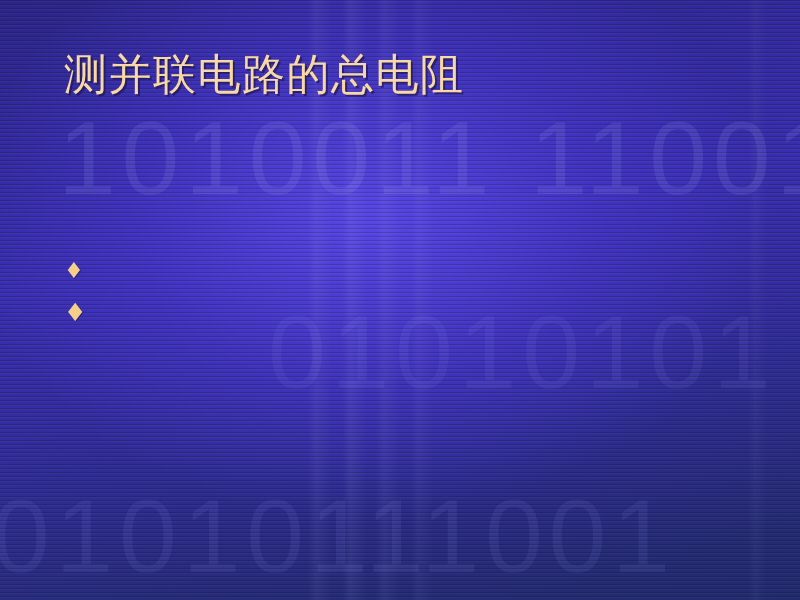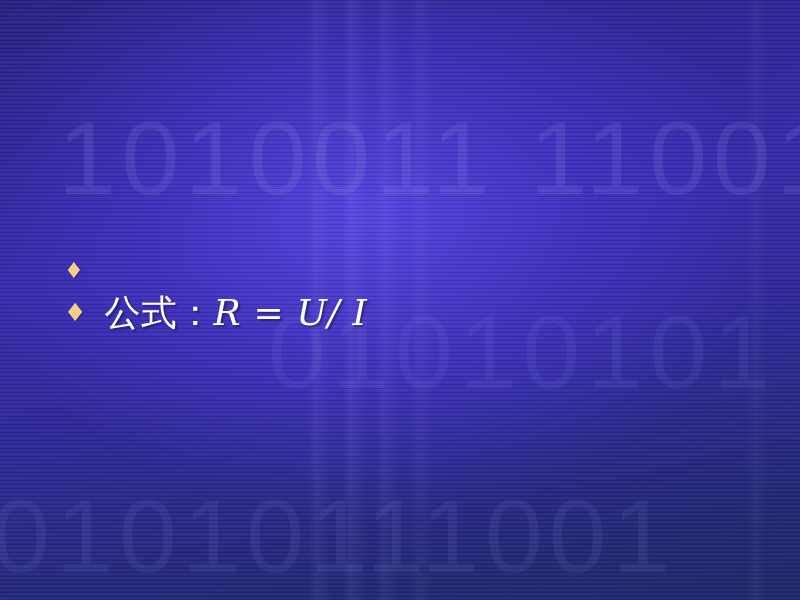--- a/index.html
+++ b/index.html
@@ -184,27 +184,27 @@
     <div class="wm-row wm-row-1">1010011 11001</div>
     <div class="wm-row wm-row-2">01010101</div>
     <div class="wm-row wm-row-3">01010111001</div>
   </div>
 
   <div class="bands"></div>
   <div class="scanlines"></div>
 
   <div class="content">
 
+    <div class="slide-title">测并联电路的总电阻</div>
 
     <div class="bullets">
 
       <div class="bullet bullet-1">
         <span class="bullet-marker">♦</span>
       </div>
 
       <div class="bullet bullet-2">
         <span class="bullet-marker">♦</span>
-        <span class="bullet-text"><span>公式：</span><span class="formula">R = U/ I</span></span>
       </div>
 
     </div>
   </div>
 </div>
 
 </body></html>

